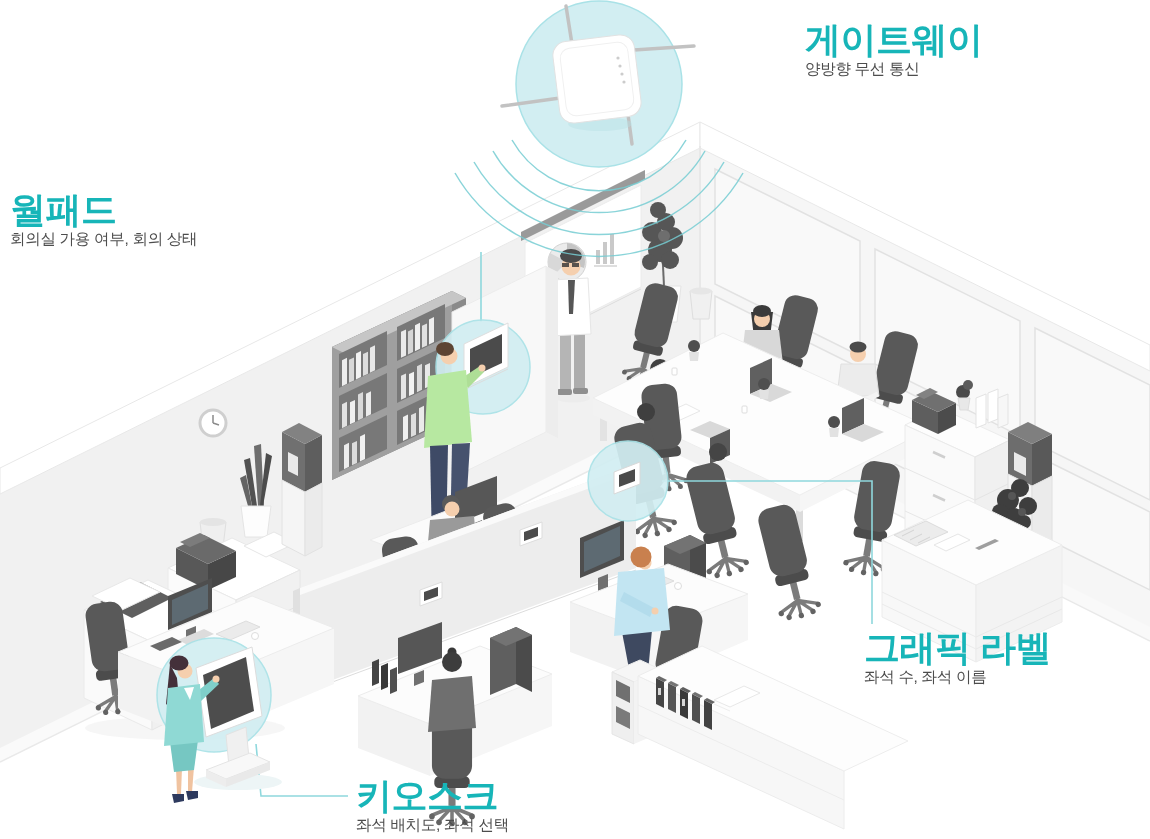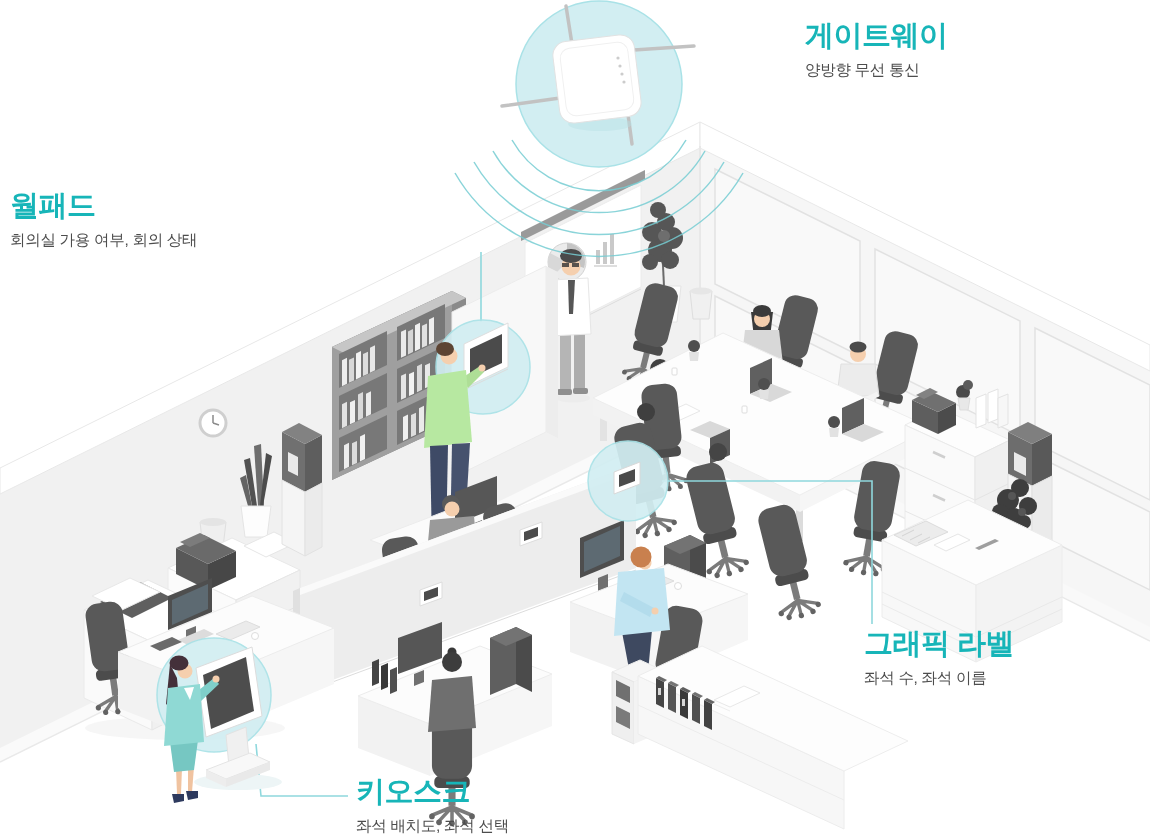--- a/index.html
+++ b/index.html
@@ -1,21 +1,21 @@
 <!DOCTYPE html>
 <html style="--accent: #17b5b8; --subtitle: #4d4d4d; --highlight-fill: #d2eef2; --highlight-stroke: #a9e2e7; --leader-line: #8fd8dd; --arc-color: #76ccd2; --wall: #f1f1f1; --furniture-dark: #565656;"><head>
 <meta charset="utf-8">
 <style>
   html,body{margin:0;padding:0;background:#fff;}
   .stage{position:relative;width:1150px;height:839px;background:#ffffff;overflow:hidden;
          font-family:"Liberation Sans","DejaVu Sans",sans-serif;}
   .stage svg{position:absolute;left:0;top:0;}
   .label{position:absolute;z-index:5;}
-  .label-title{font-size:29px;font-weight:800;color:var(--accent,#17b5b8);letter-spacing:-0.5px;line-height:1.1;}
-  .label-sub{font-size:15.5px;color:var(--subtitle,#4d4d4d);margin-top:9px;letter-spacing:-0.3px;line-height:1.2;}
+  .label-title{font-size:36px;font-weight:800;color:var(--accent,#17b5b8);letter-spacing:-0.5px;line-height:1.1;}
+  .label-sub{font-size:15.5px;color:var(--subtitle,#4d4d4d);letter-spacing:-0.3px;line-height:1.2;}
   .hl{fill:var(--highlight-fill,#d2eef2);stroke:var(--highlight-stroke,#a9e2e7);stroke-width:1.5;}
   .teal-line{stroke:var(--leader-line,#8fd8dd);stroke-width:1.6;fill:none;}
   .arc{stroke:var(--arc-color,#76ccd2);stroke-width:1.5;fill:none;opacity:.85;}
 </style>
 </head>
 <body>
 
 <div class="stage">
 
 <svg viewBox="0 0 1150 839" width="1150" height="839">

